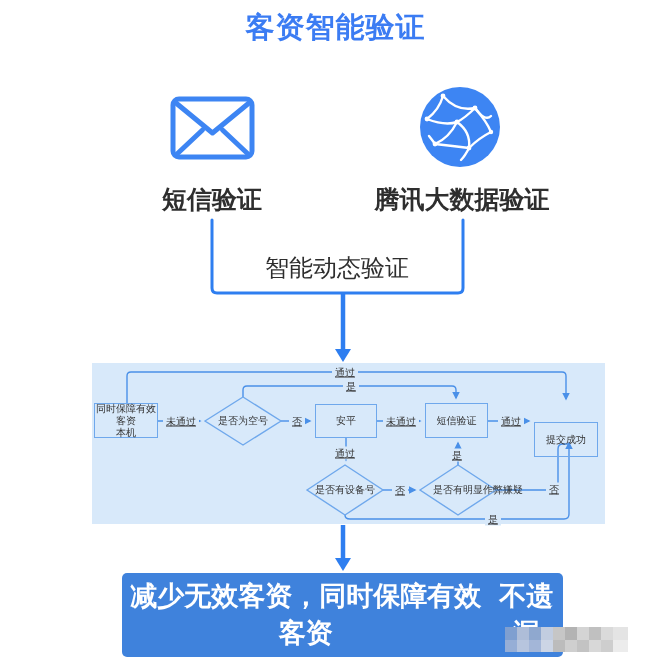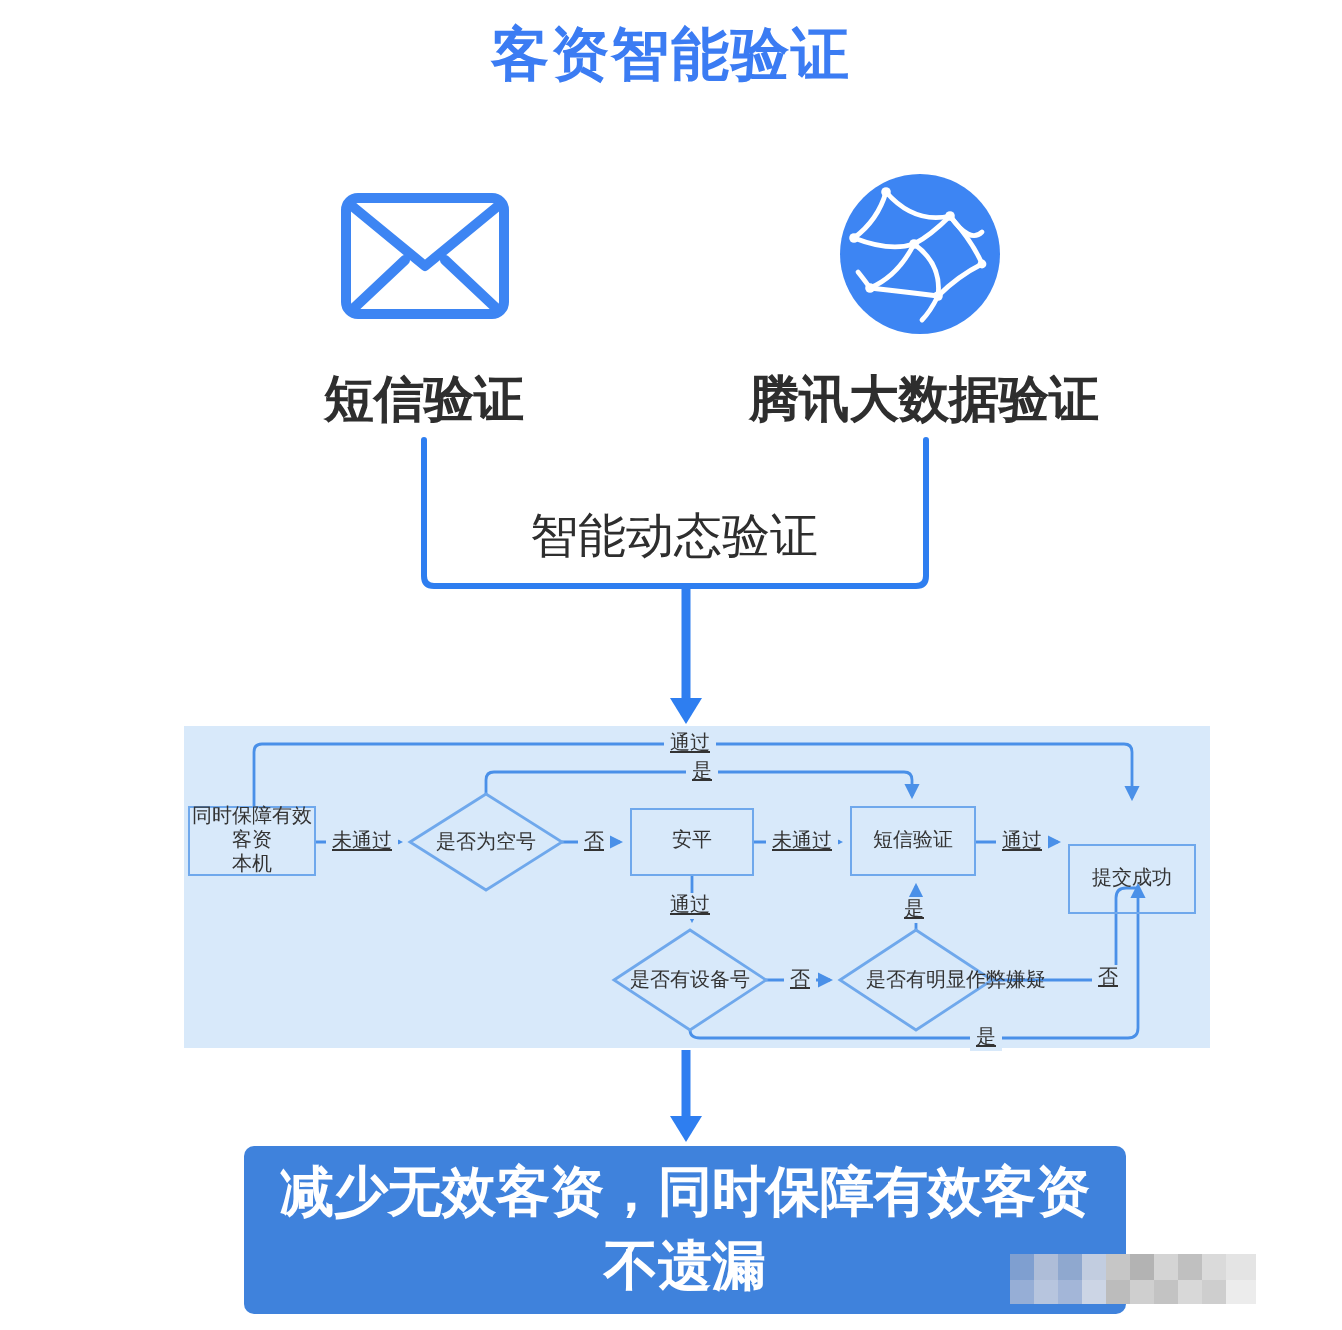--- a/index.html
+++ b/index.html
@@ -52,21 +52,21 @@
   }
   .edge-label{
     position:absolute;transform:translate(-50%,-50%);
     font-size:10px;color:var(--flow-text);background:var(--flow-bg);
     padding:0 3px;white-space:nowrap;line-height:13px;text-decoration:underline;
   }
 
   .banner{
     position:absolute;left:122px;top:573px;width:441px;height:84px;
     background:var(--banner-bg);border-radius:5px;
-    display:flex;flex-direction:column;align-items:center;justify-content:center;
+    display:flex;flex-direction:row;align-items:center;justify-content:center;
     color:#ffffff;font-size:27px;font-weight:bold;line-height:37px;text-align:center;
   }
   .watermark{position:absolute;left:505px;top:627px;}
 </style>
 </head>
 <body>
 
 <div id="canvas">
 
   <div class="page-title">客资智能验证</div>

